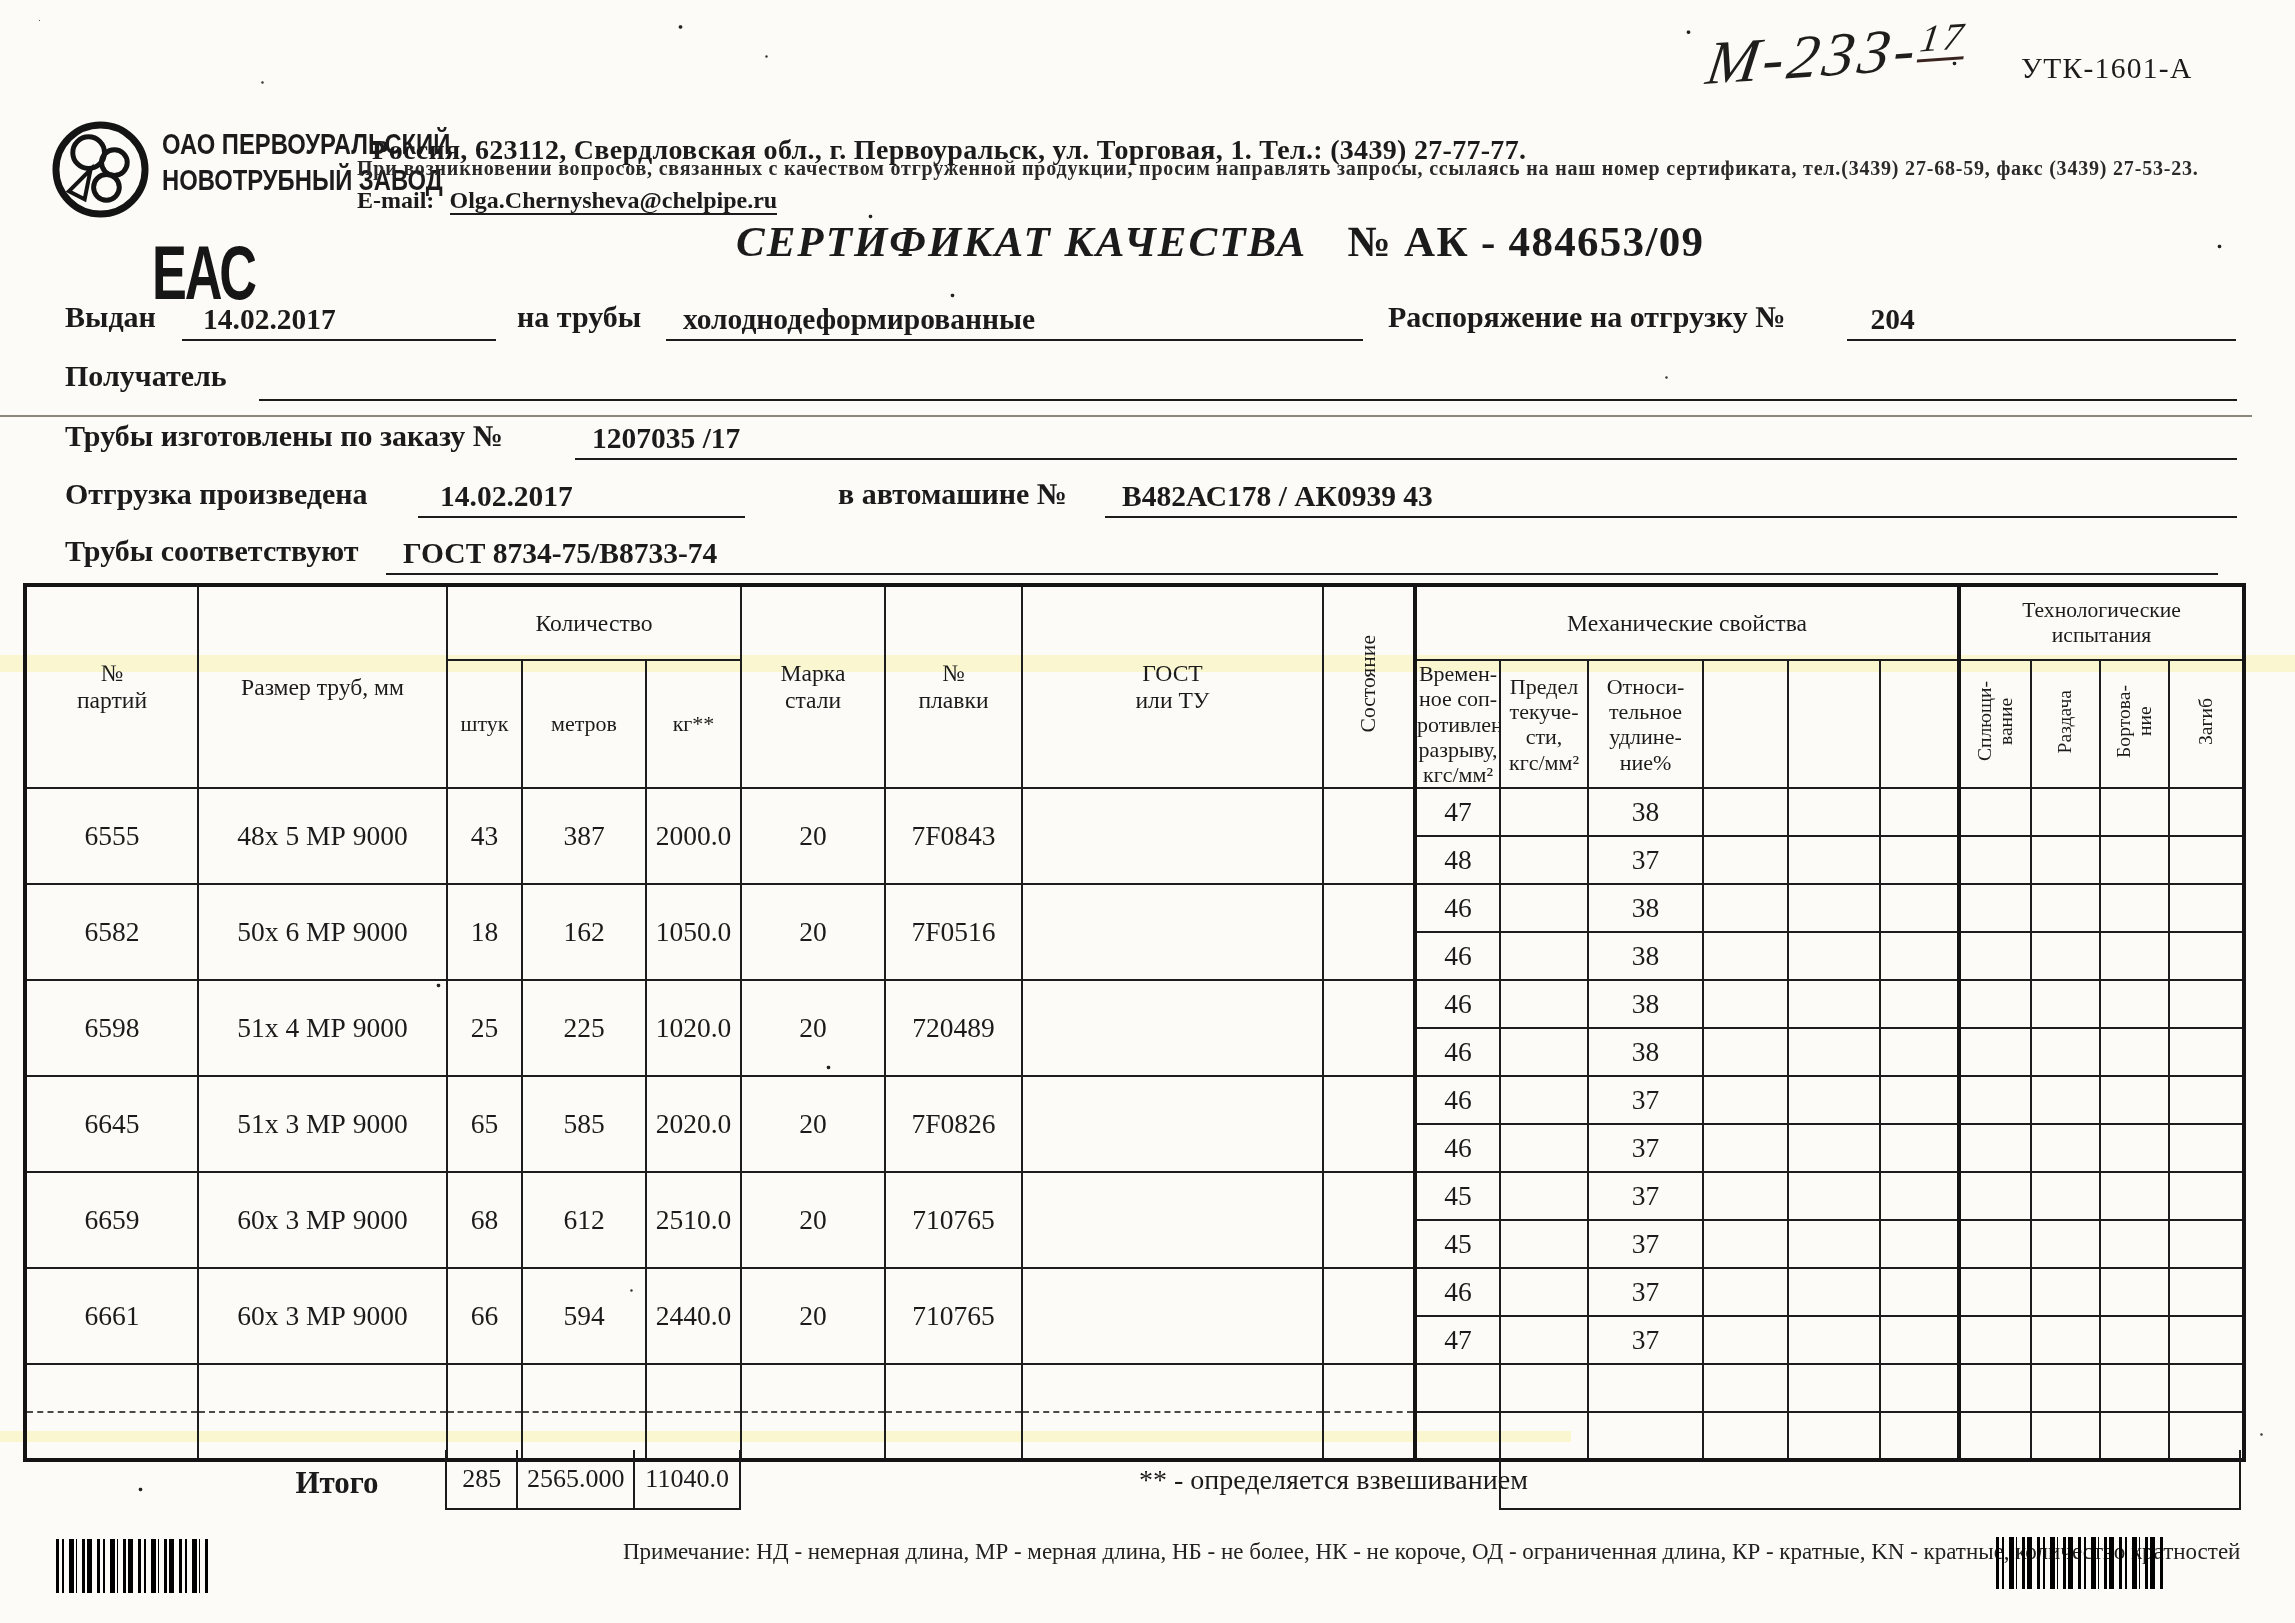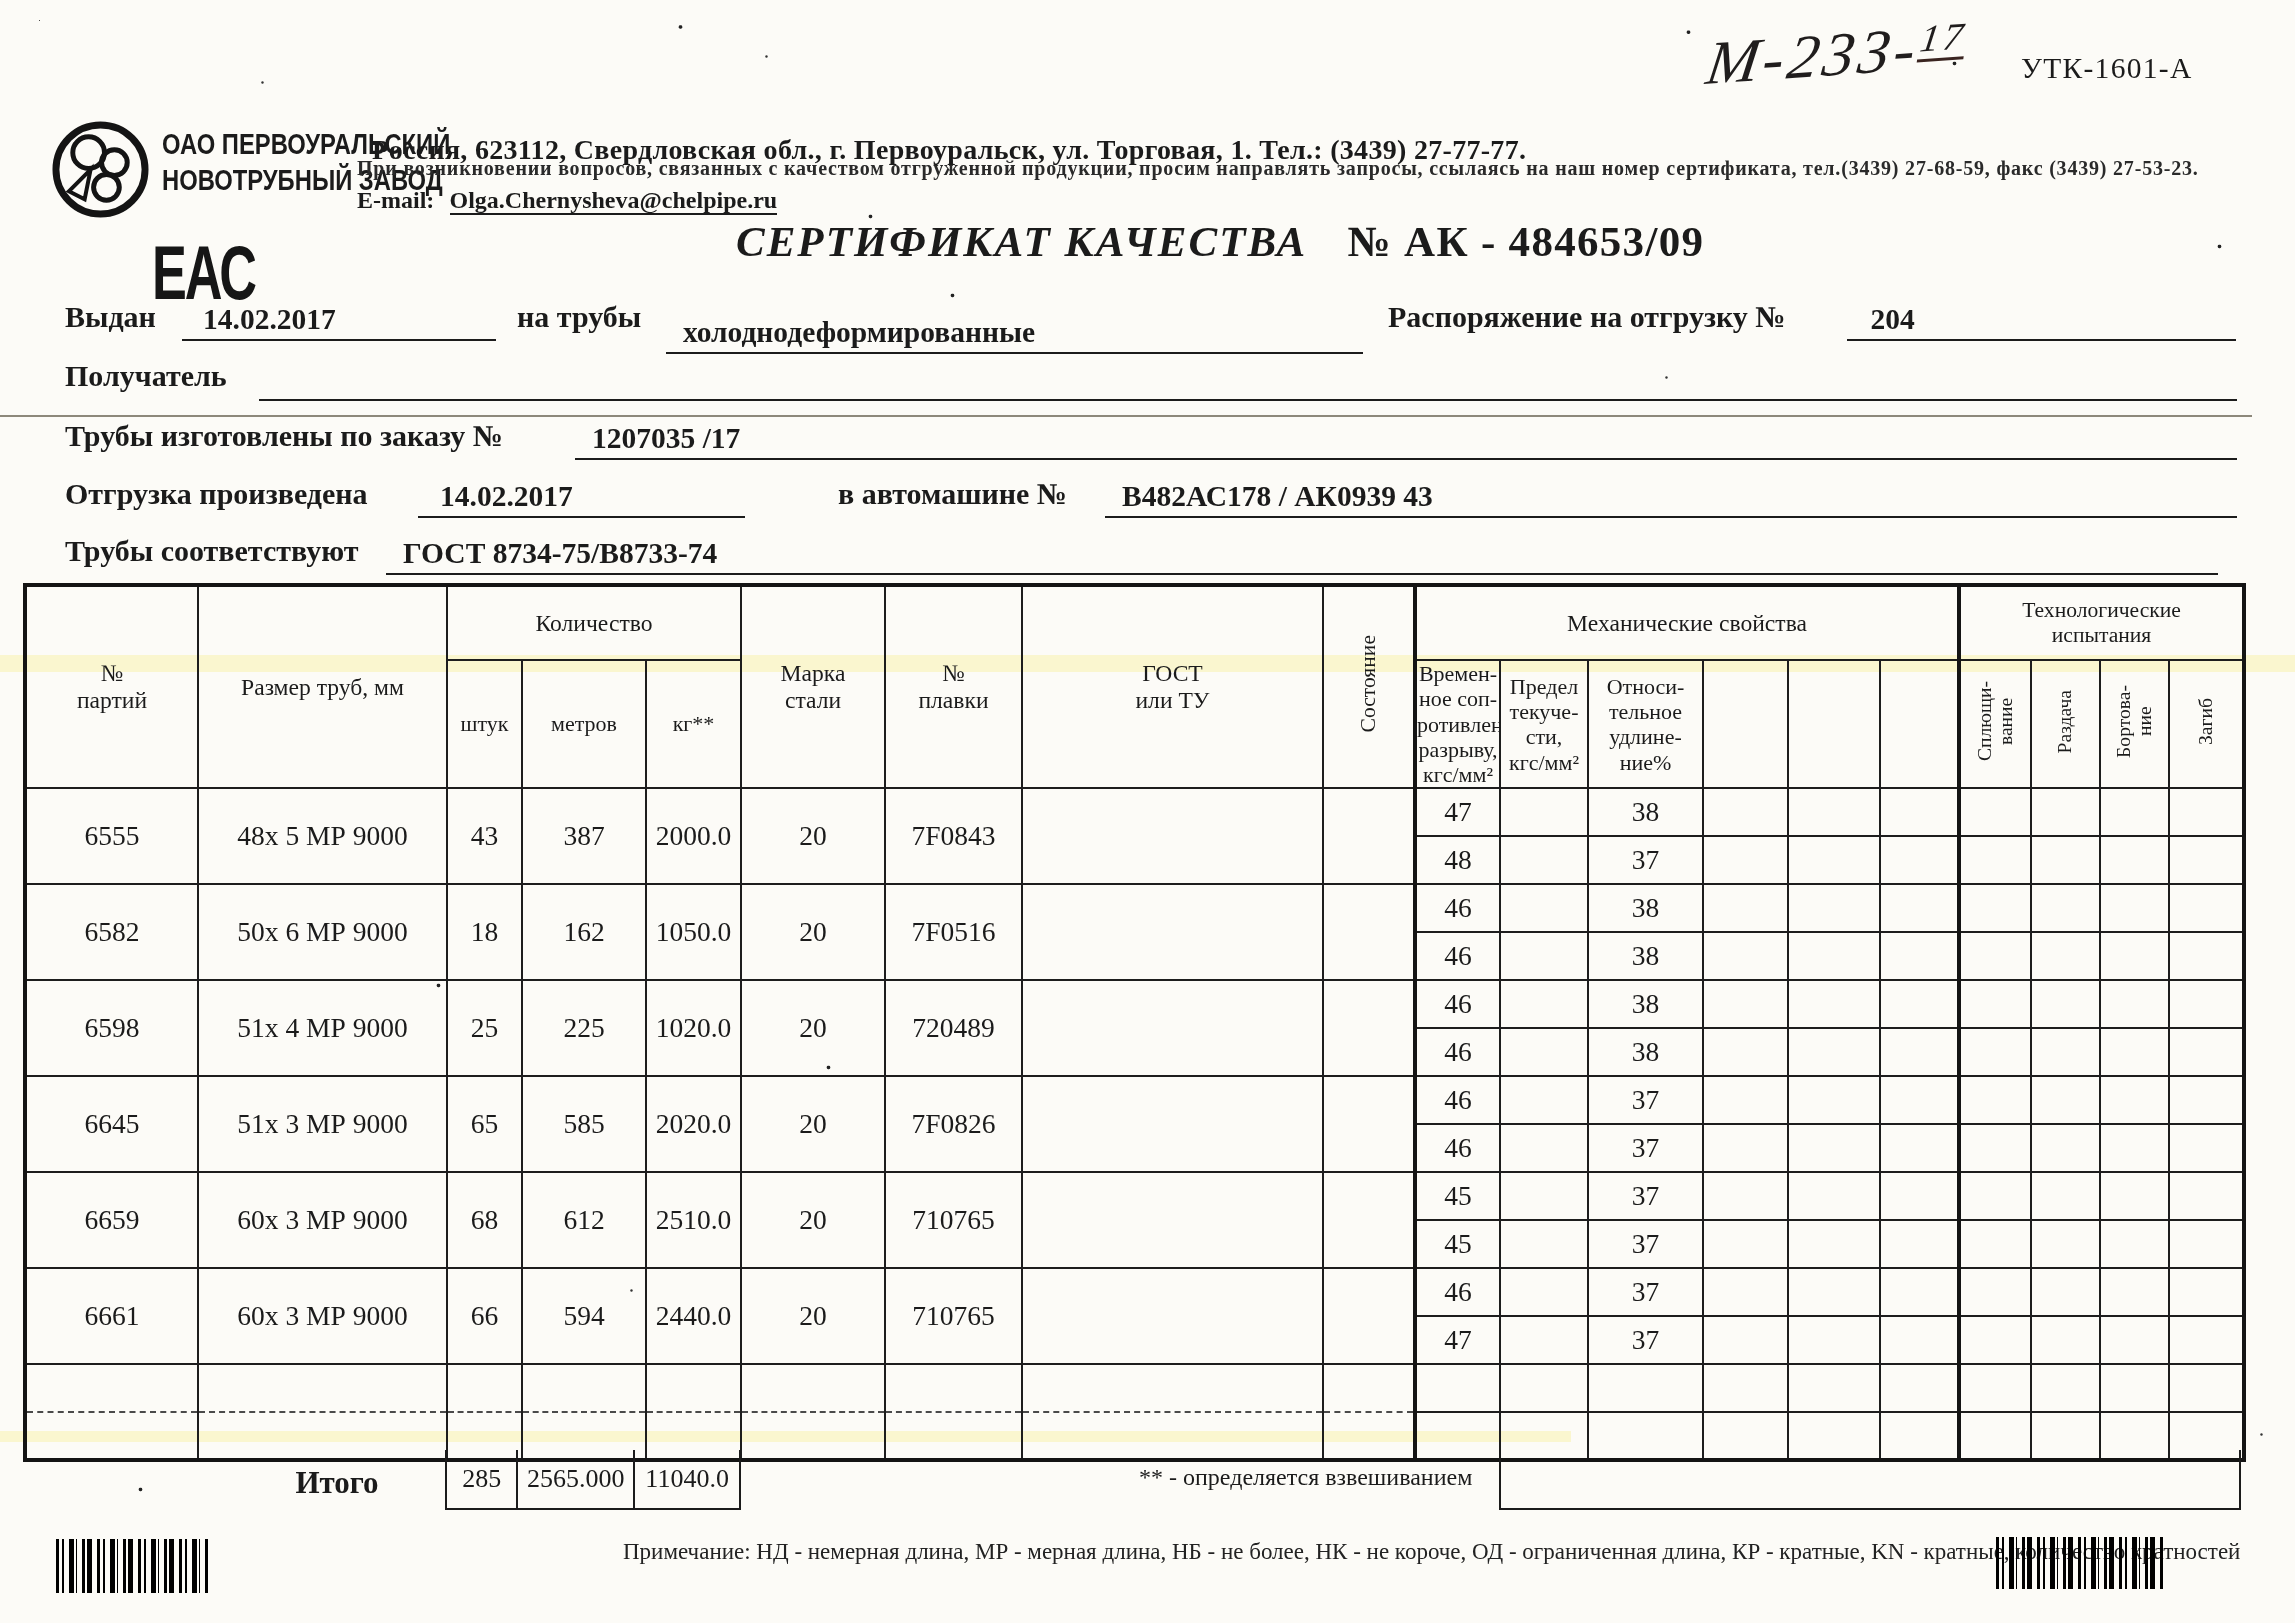--- a/index.html
+++ b/index.html
@@ -47,21 +47,21 @@
         line-height:1.05;display:inline-block;font-size:21.6px;}
   .thl{border-left:4.6px solid #141414 !important;}
   .db{border-bottom:2px dashed #4a4a4a !important;}
   .nt{border-top:none !important;}
 
   
   .totals-label{font-size:31px;font-weight:700;}
   .totals-box{display:flex;border:2.6px solid #1b1b1b;border-top:none;box-sizing:border-box;}
   .totals-box .tcell{display:flex;align-items:center;justify-content:center;font-size:26px;height:100%;}
   .totals-box .tcell + .tcell{border-left:2px solid #1b1b1b;}
-  .weigh-note{font-size:24px;}
+  .weigh-note{font-size:28px;}
   .footer-box{border:2.6px solid #1b1b1b;border-top:none;box-sizing:border-box;}
   .note-line{font-size:23px;white-space:nowrap;color:#222;}
 
   
   .barcode{background:repeating-linear-gradient(90deg,
      #000 0 3.3px,transparent 3.3px 5.9px,#000 5.9px 7.9px,transparent 7.9px 13px,
      #000 13px 17.7px,transparent 17.7px 19.6px,#000 19.6px 21px,transparent 21px 26px,
      #000 26px 29px,transparent 29px 31px,#000 31px 36px,transparent 36px 41px);}
 
   .hline{background:#8d887b;height:2px;}
@@ -111,21 +111,21 @@
   <div class="abs eac" style="left:152px;top:230px;">ЕАС</div>
 
   <div class="abs title" style="left:736px;top:217px;">
     <span class="it">СЕРТИФИКАТ КАЧЕСТВА</span>
     <span class="num">№  АК -  484653/09</span>
   </div>
 
   <div class="abs lbl" style="left:65px;top:300px;">Выдан</div>
   <div class="abs uval" style="left:182px;top:296px;width:314px;height:45px;padding-left:21px;">14.02.2017</div>
   <div class="abs lbl" style="left:517px;top:300px;text-align:center;">на трубы</div>
-  <div class="abs uval" style="left:666px;top:296px;width:697px;height:45px;padding-left:17px;margin-top:13px;">холоднодеформированные</div>
+  <div class="abs uval" style="left:666px;top:296px;width:697px;height:45px;padding-left:17px;">холоднодеформированные</div>
   <div class="abs lbl" style="left:1388px;top:300px;">Распоряжение на отгрузку №</div>
   <div class="abs uval" style="left:1847px;top:296px;width:389px;height:45px;padding-left:23.6px;">204</div>
 
   <div class="abs lbl" style="left:65px;top:359px;">Получатель</div>
   <div class="abs uval" style="left:259px;top:356px;width:1978px;height:45px;padding-left:17px;"></div>
 
   <div class="abs lbl" style="left:65px;top:419px;">Трубы изготовлены по заказу №</div>
   <div class="abs uval" style="left:575px;top:415px;width:1662px;height:45px;padding-left:17px;">1207035   /17</div>
 
   <div class="abs lbl" style="left:65px;top:477px;">Отгрузка произведена</div>

